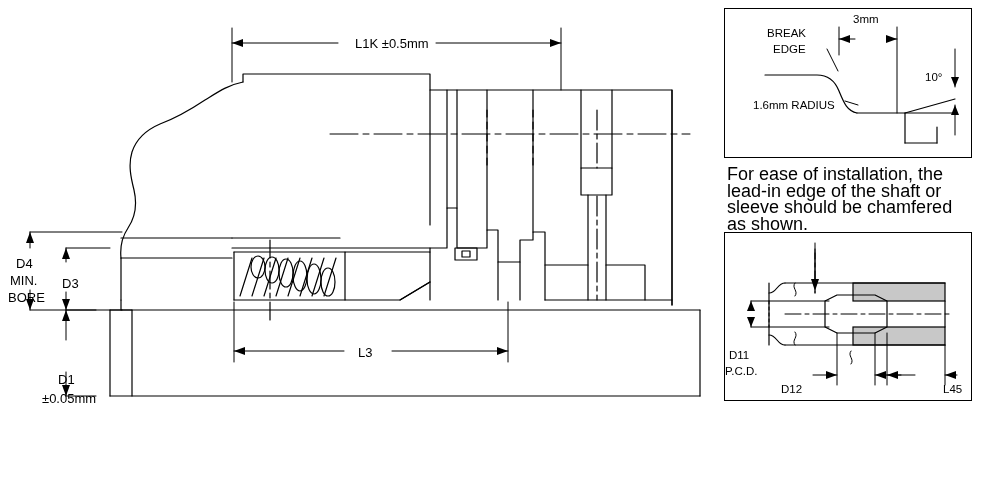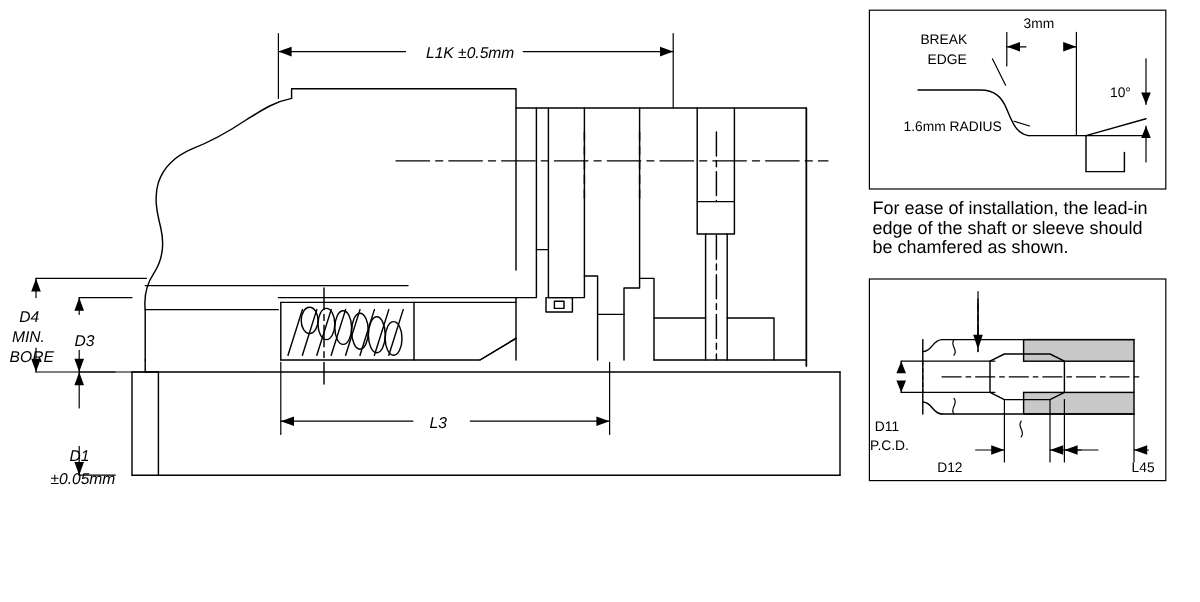--- a/index.html
+++ b/index.html
@@ -22,21 +22,20 @@
   }
   .panel {
     position: absolute;
   }
   
   #main-drawing {
     left: 0;
     top: 0;
     width: 716px;
     height: 502px;
-    font-style: italic;
   }
   #main-drawing svg, #detail-chamfer svg, #detail-pin svg {
     display: block;
   }
   
   #detail-chamfer {
     left: 724px;
     top: 8px;
     width: 248px;
     height: 150px;
@@ -46,21 +45,21 @@
   #detail-pin {
     left: 724px;
     top: 232px;
     width: 248px;
     height: 169px;
     border: 1.5px solid #000;
     box-sizing: border-box;
   }
   .caption {
     position: absolute;
-    font-size: 15px;
+    font-size: 18px;
     line-height: 16.5px;
     color: #000;
     width: 245px;
   }
   #caption-chamfer {
     left: 727px;
     top: 166px;
   }
   #caption-pin {
     left: 727px;

